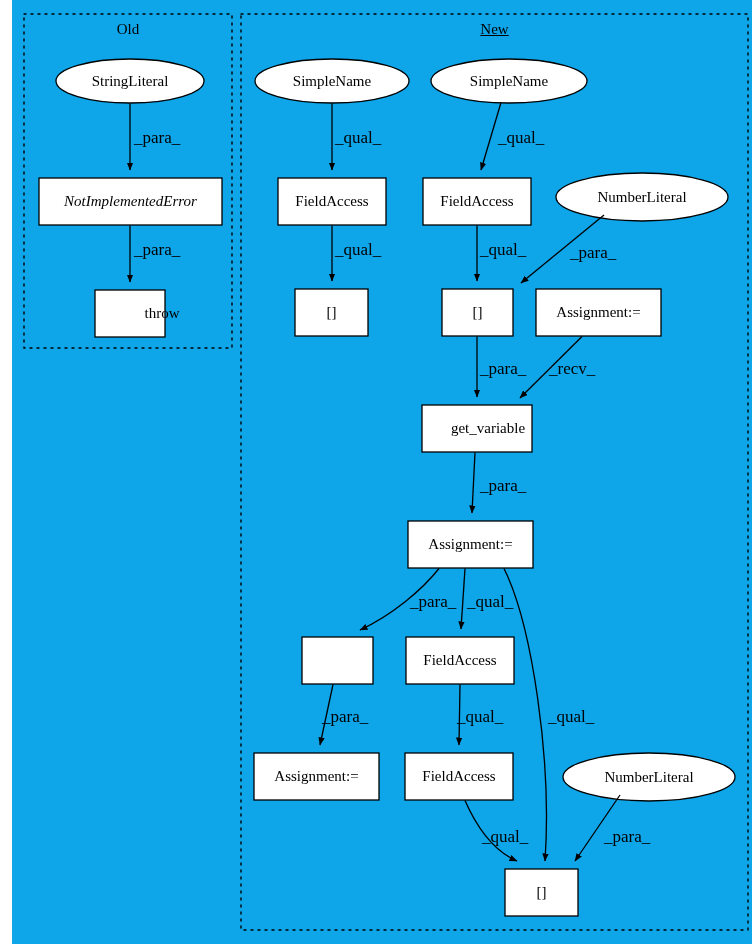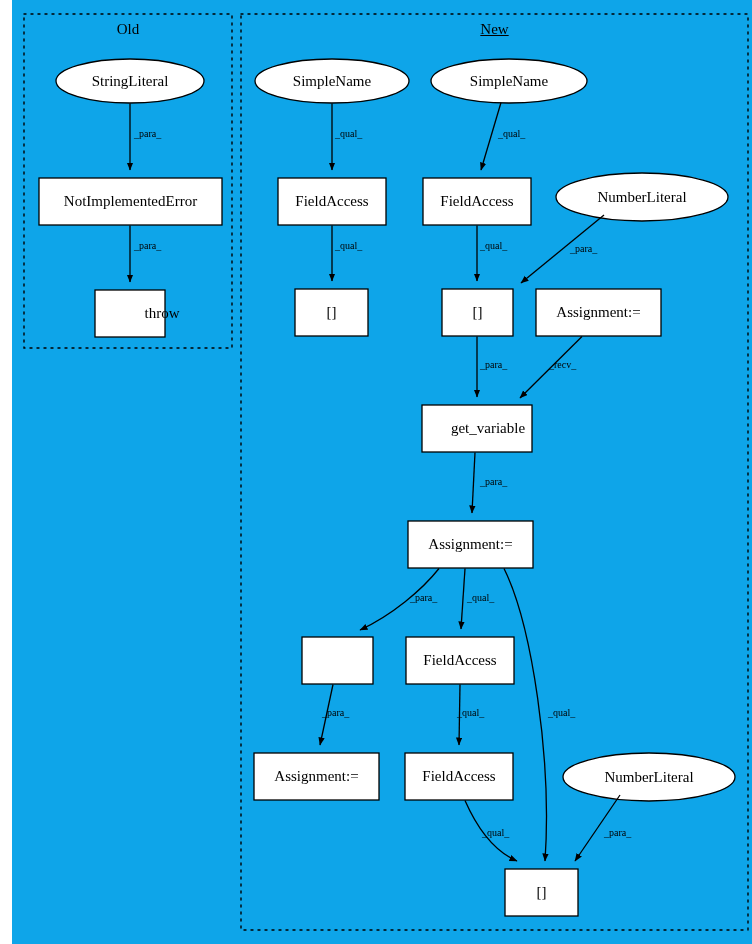--- a/index.html
+++ b/index.html
@@ -9,21 +9,21 @@
   .cluster-title{
     position:absolute;font-size:15px;color:#000;white-space:nowrap;
     text-align:center;line-height:1;
   }
   .node-label{
     position:absolute;font-size:15px;color:#000;white-space:nowrap;
     display:flex;align-items:center;justify-content:center;
     pointer-events:none;
   }
   .edge-label{
-    position:absolute;font-size:10px;color:#000;white-space:nowrap;
+    position:absolute;font-size:17px;color:#000;white-space:nowrap;
   }
 </style>
 </head>
 <body>
 
 <div id="canvas">
 
   <svg id="graph-svg" viewBox="0 0 752 944" xmlns="http://www.w3.org/2000/svg">
     <defs>
       <marker id="arrow" markerWidth="9" markerHeight="9" refX="7.5" refY="3.2" orient="auto" markerUnits="userSpaceOnUse">
@@ -76,21 +76,21 @@
     <path d="M321,684.5 L308,745" fill="none" stroke="#000000" stroke-width="1.3" marker-end="url(#arrow)"></path>
     <path d="M448,684.5 L447,745" fill="none" stroke="#000000" stroke-width="1.3" marker-end="url(#arrow)"></path>
     <path d="M453,800.5 C466,830 484,852 505,861" fill="none" stroke="#000000" stroke-width="1.3" marker-end="url(#arrow)"></path>
     <path d="M608,795 L563,861" fill="none" stroke="#000000" stroke-width="1.3" marker-end="url(#arrow)"></path>
   </svg>
 
   <div class="cluster-title" style="left:12px;top:22px;width:208px;">Old</div>
   <div class="cluster-title" style="left:229px;top:22px;width:507px;text-decoration:underline;">New</div>
 
   <div class="node-label" style="left:44px;top:59px;width:148px;height:44px;">StringLiteral</div>
-  <div class="node-label" style="left:27px;top:178px;width:183px;height:47px;">NotImplementedError</div>
+  <div class="node-label" style="left:27px;top:178px;width:183px;height:47px;font-style:italic;">NotImplementedError</div>
   <div class="node-label" style="left:83px;top:290px;width:70px;height:47px;padding-left:32px;">throw</div>
 
   <div class="node-label" style="left:243px;top:59px;width:154px;height:44px;">SimpleName</div>
   <div class="node-label" style="left:419px;top:59px;width:156px;height:44px;">SimpleName</div>
   <div class="node-label" style="left:266px;top:178px;width:108px;height:47px;">FieldAccess</div>
   <div class="node-label" style="left:411px;top:178px;width:108px;height:47px;">FieldAccess</div>
   <div class="node-label" style="left:544px;top:173px;width:172px;height:48px;">NumberLiteral</div>
   <div class="node-label" style="left:283px;top:289px;width:73px;height:47px;">[]</div>
   <div class="node-label" style="left:430px;top:289px;width:71px;height:47px;">[]</div>
   <div class="node-label" style="left:524px;top:289px;width:125px;height:47px;">Assignment:=</div>

